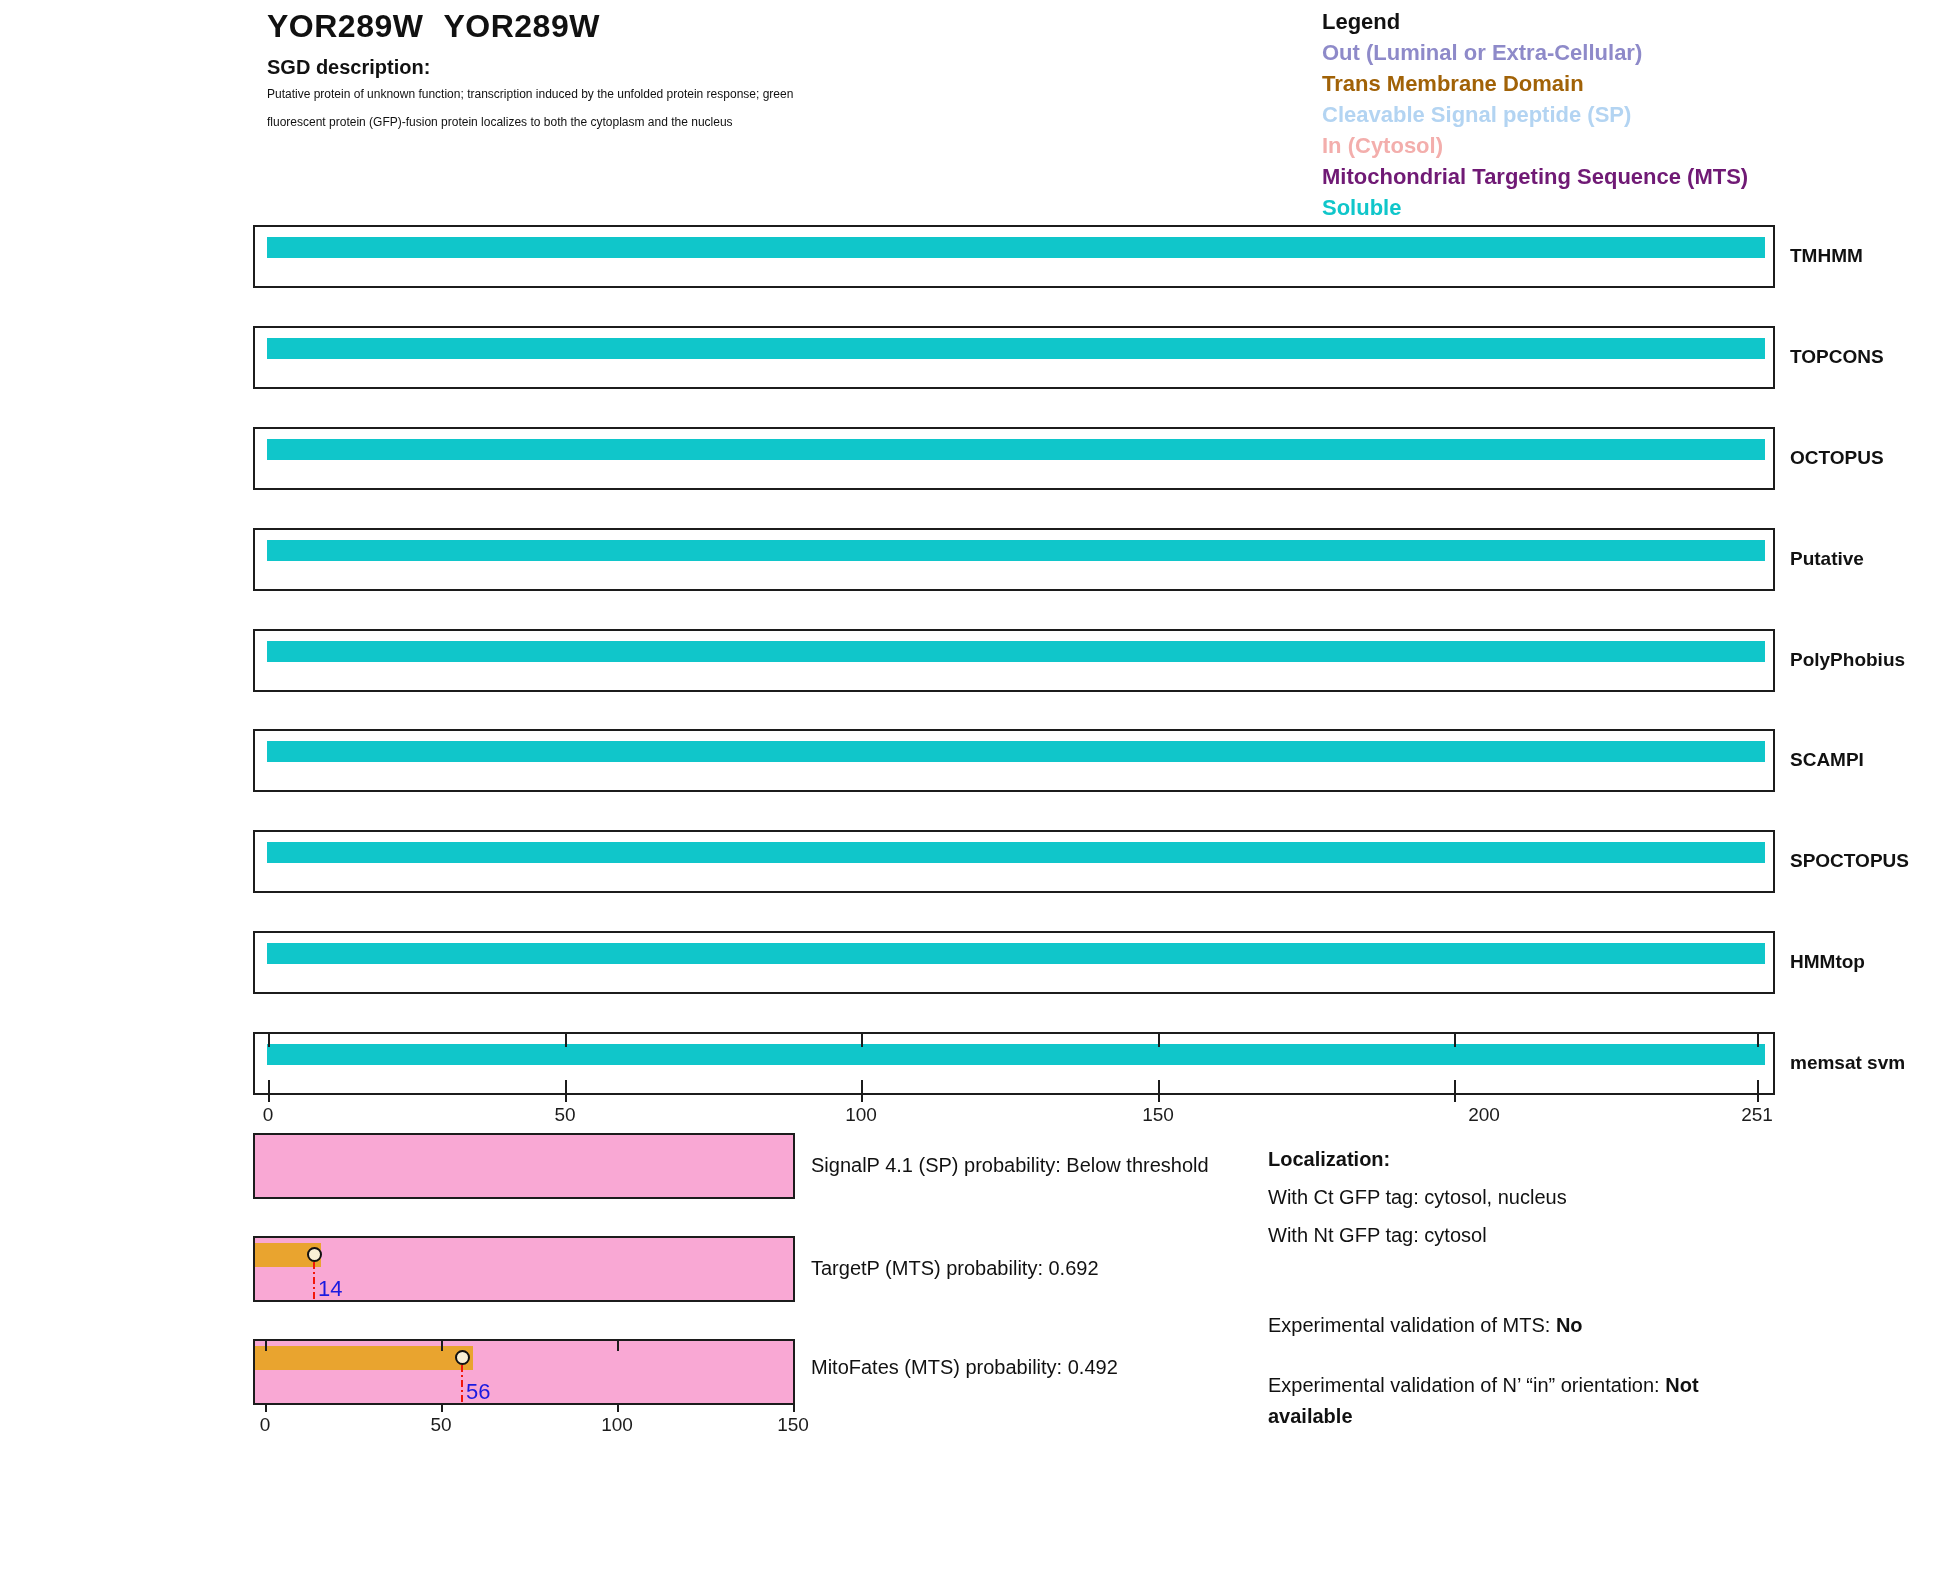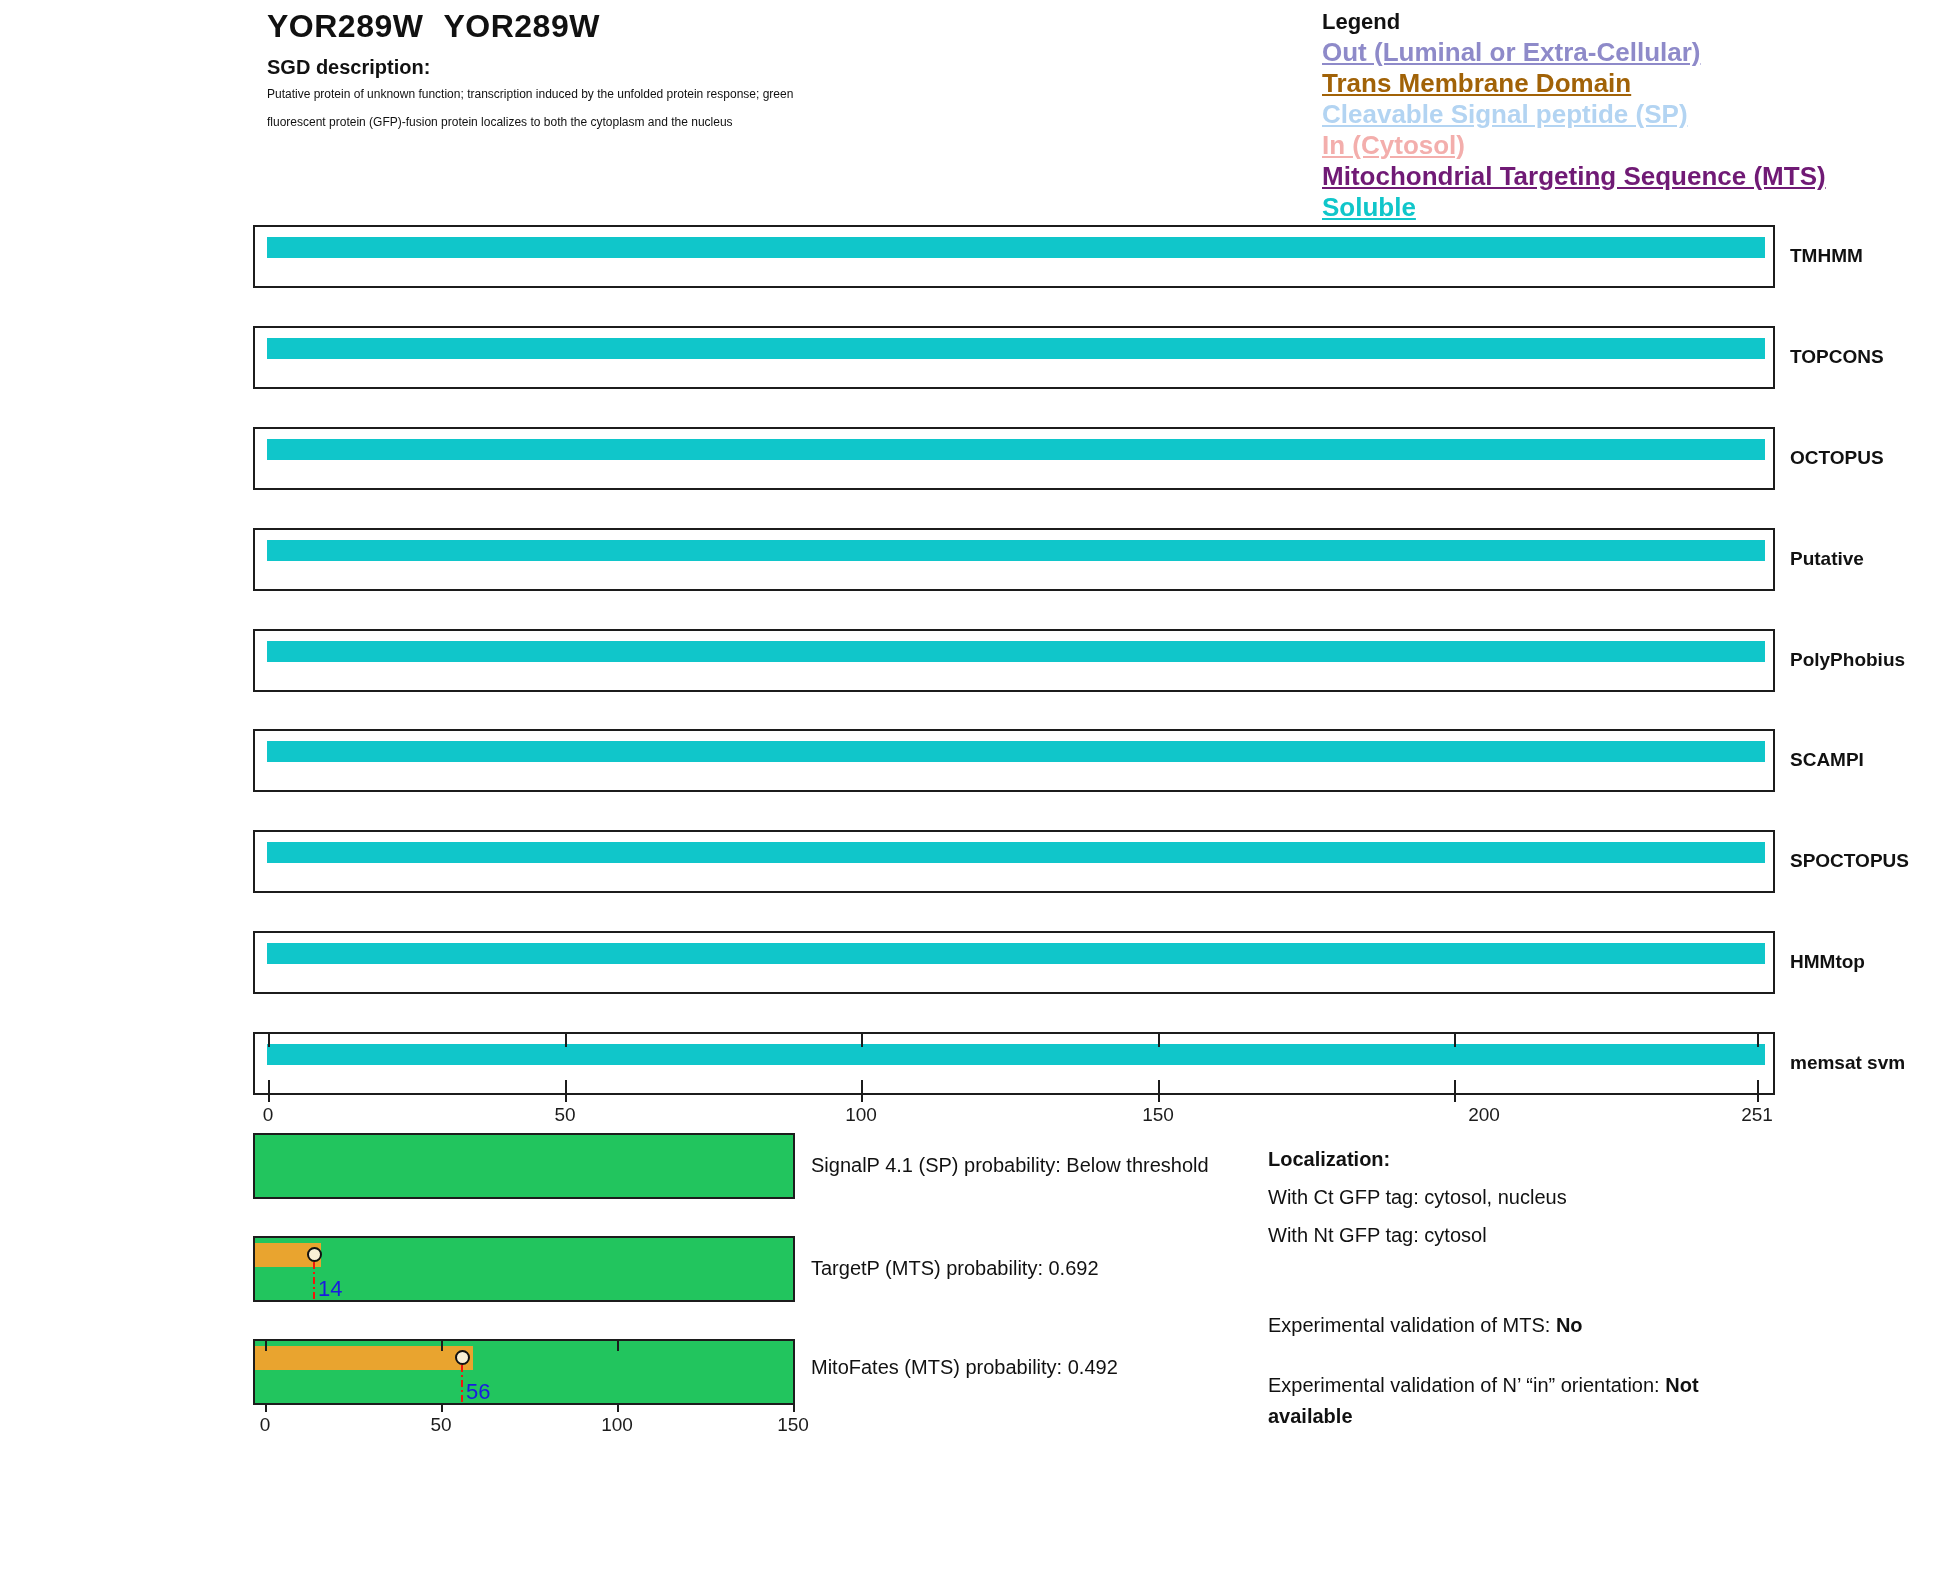--- a/index.html
+++ b/index.html
@@ -9,31 +9,31 @@
   }
   .abs { position:absolute; }
   
   .title { left:267px; top:8px; font-size:32px; font-weight:700; letter-spacing:0.5px; }
   .title .gene { margin-left:20px; }
   .sgd-label { left:267px; top:56px; font-size:20px; font-weight:700; }
   .sgd-desc { left:267px; top:80px; width:960px; font-size:12px; line-height:28px; white-space:pre-line; }
   
   .legend { left:1322px; top:6px; }
   .legend-title { font-size:22px; font-weight:700; line-height:31px; color:#111; }
-  .legend-item { font-size:26px; font-weight:700; line-height:31px; white-space:nowrap;text-decoration:underline; }
+  .legend-item { font-size:22px; font-weight:700; line-height:31px; white-space:nowrap; }
   
   .track-box { position:absolute; left:253px; width:1522px; height:63px;
     border:2px solid #1c1c1c; box-sizing:border-box; background:#fff; }
   .track-bar { position:absolute; left:12px; top:10px; height:21px; }
   .track-label { position:absolute; left:1790px; font-size:19px; font-weight:700; white-space:nowrap; }
   .tick { position:absolute; width:2px; background:#1c1c1c; }
   .axis-label { position:absolute; font-size:19px; color:#1c1c1c; transform:translateX(-50%); white-space:nowrap; }
   
   .panel-box { position:absolute; left:253px; width:542px; height:66px;
-    border:2px solid #1c1c1c; box-sizing:border-box; background:#22c55e; }
+    border:2px solid #1c1c1c; box-sizing:border-box; background:#f9a8d4; }
   .panel-bar { position:absolute; left:0; top:5px; height:24px; }
   .panel-marker { position:absolute; width:15px; height:15px; border:2.5px solid #111;
     border-radius:50%; box-sizing:border-box; }
   .marker-line { position:absolute; width:2px; }
   .marker-label { position:absolute; font-size:22px; }
   .panel-label { position:absolute; left:811px; font-size:20px; white-space:nowrap; }
   
   .loc-title { left:1268px; top:1148px; font-size:20px; font-weight:700; }
   .loc-line { left:1268px; font-size:20px; white-space:nowrap; }
   .val-line { left:1268px; font-size:20px; line-height:31px; }

